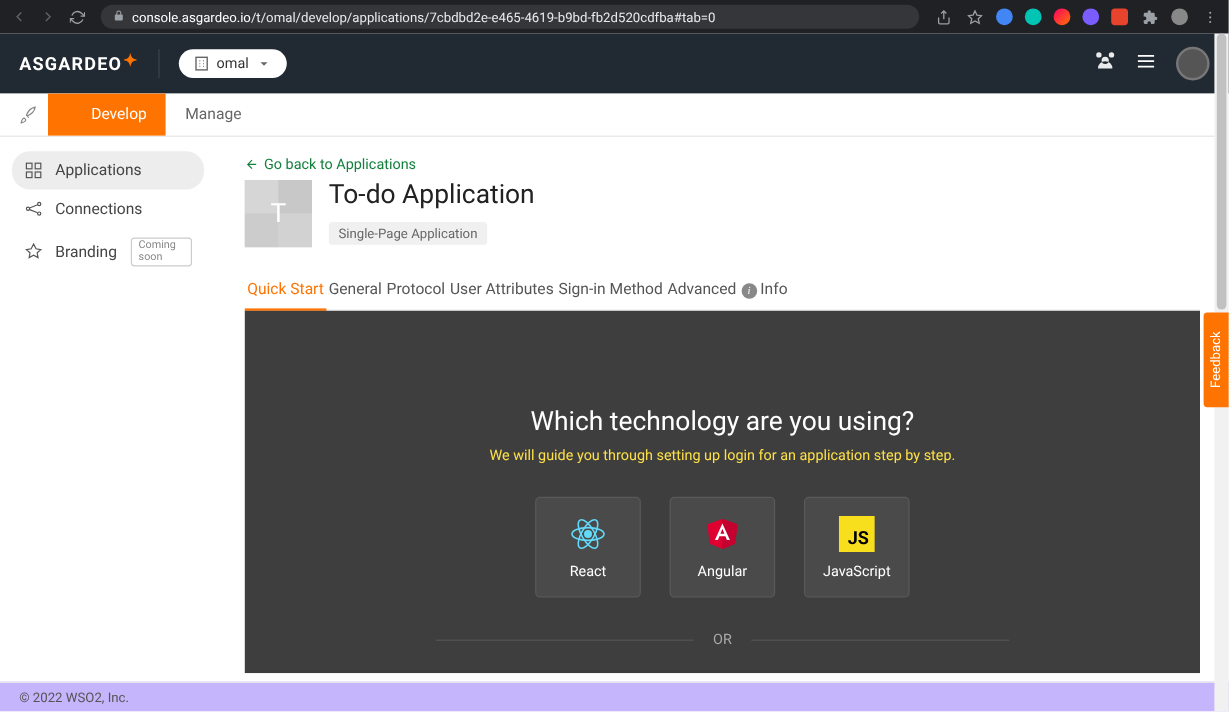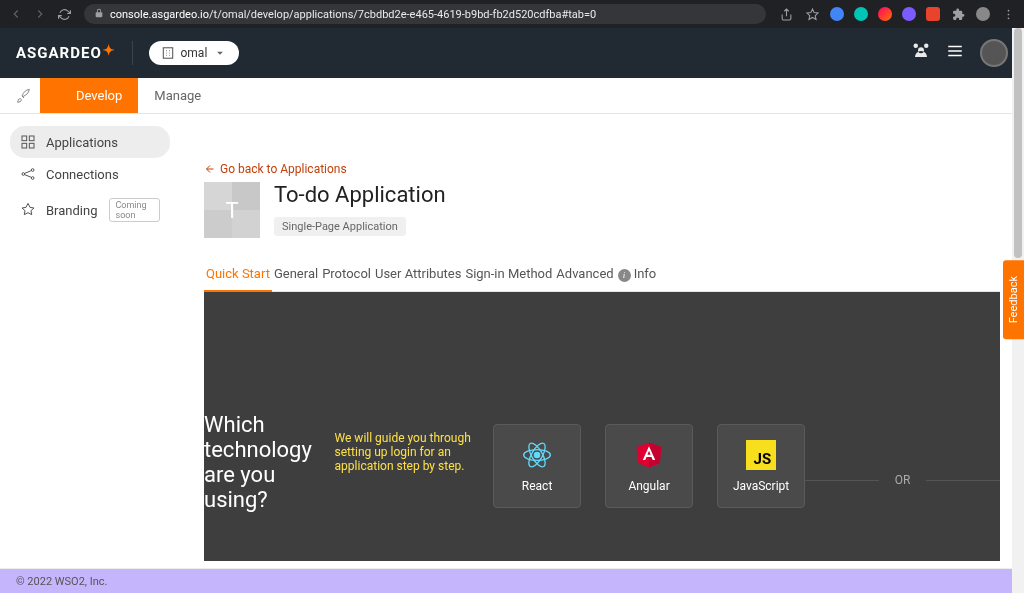--- a/index.html
+++ b/index.html
@@ -36,35 +36,35 @@
 
     
     .content-row { display: flex; height: calc(100% - 28px - 52px - 36px - 30px); }
     .sidebar { width: 180px; padding: 12px 10px; }
     .side-item { display: flex; align-items: center; gap: 10px; padding: 8px 10px; font-size: 13px; color: #444; border-radius: 15px; cursor: pointer; }
     .side-item.active { background: #ededed; }
     .side-item svg { width: 16px; height: 16px; flex-shrink: 0; }
     .badge { font-size: 9px; border: 1px solid #ccc; padding: 1px 5px; border-radius: 3px; color: #888; margin-left: 2px; }
 
     .main { flex: 1; padding: 16px 24px 0 24px; overflow: hidden; display: flex; flex-direction: column; }
-    .back-link { font-size: 12px; color: #c2410c; display: flex; align-items: center; gap: 4px; cursor: pointer; margin-bottom: 6px; margin-top: 32px; }
+    .back-link { font-size: 12px; color: #15803d; display: flex; align-items: center; gap: 4px; cursor: pointer; margin-bottom: 6px; }
     .app-head { display: flex; gap: 14px; align-items: flex-start; margin-bottom: 20px; }
     .app-icon { width: 56px; height: 56px; background: #d0d0d0; display: grid; grid-template-columns: 1fr 1fr; grid-template-rows: 1fr 1fr; position: relative; }
     .app-icon .sq { background: #c2c2c2; }
     .app-icon .sq:nth-child(1){background:#d6d6d6}.app-icon .sq:nth-child(2){background:#c8c8c8}.app-icon .sq:nth-child(3){background:#cccccc}.app-icon .sq:nth-child(4){background:#d2d2d2}
     .app-icon .letter { position: absolute; inset: 0; display: flex; align-items: center; justify-content: center; color: #fff; font-size: 22px; font-weight: 400; }
     .app-title { font-size: 22px; color: #222; margin-bottom: 8px; }
     .app-type { display: inline-block; font-size: 11px; background: #f0f0f0; color: #666; padding: 3px 8px; border-radius: 3px; }
 
     .detail-tabs { display: flex; border-bottom: 1px solid #e5e5e5; font-size: 13px; }
     .dtab { padding: 8px 2px; color: #555; cursor: pointer; border-bottom: 2px solid transparent; margin-bottom: -1px; }
     .dtab.active { color: #ff7300; border-bottom-color: #ff7300; }
     .dtab .info-ic { display: inline-flex; width: 13px; height: 13px; background: #888; color: #fff; border-radius: 50%; font-size: 9px; align-items: center; justify-content: center; margin-right: 3px; font-style: italic; font-family: serif; }
 
-    .quickstart-panel { flex: 1; background: #3e3e3e; margin-top: 0; display: flex; align-items: center; padding-top: 80px; color: #fff; position: relative; overflow: hidden; }
+    .quickstart-panel { flex: 1; background: #3e3e3e; margin-top: 0; display: flex; flex-direction: column; align-items: center; padding-top: 80px; color: #fff; position: relative; overflow: hidden; }
     .qs-title { font-size: 22px; font-weight: 400; margin-bottom: 8px; }
     .qs-sub { font-size: 12px; color: #fde047; margin-bottom: 28px; }
     .tech-cards { display: flex; gap: 24px; }
     .tech-card { width: 88px; height: 84px; background: #4a4a4a; border: 1px solid #5a5a5a; border-radius: 4px; display: flex; flex-direction: column; align-items: center; justify-content: center; gap: 8px; font-size: 12px; cursor: pointer; }
     .tech-logo { width: 32px; height: 32px; display: flex; align-items: center; justify-content: center; }
     .or-divider { margin-top: 28px; display: flex; align-items: center; gap: 16px; color: #aaa; font-size: 12px; width: 60%; }
     .or-divider::before, .or-divider::after { content: ""; flex: 1; height: 1px; background: #555; }
 
     .feedback-tab { position: absolute; right: 0; top: 260px; background: #ff7300; color: #fff; font-size: 11px; padding: 16px 4px; writing-mode: vertical-rl; transform: rotate(180deg); border-radius: 0 3px 3px 0; cursor: pointer; z-index: 10; }
 

